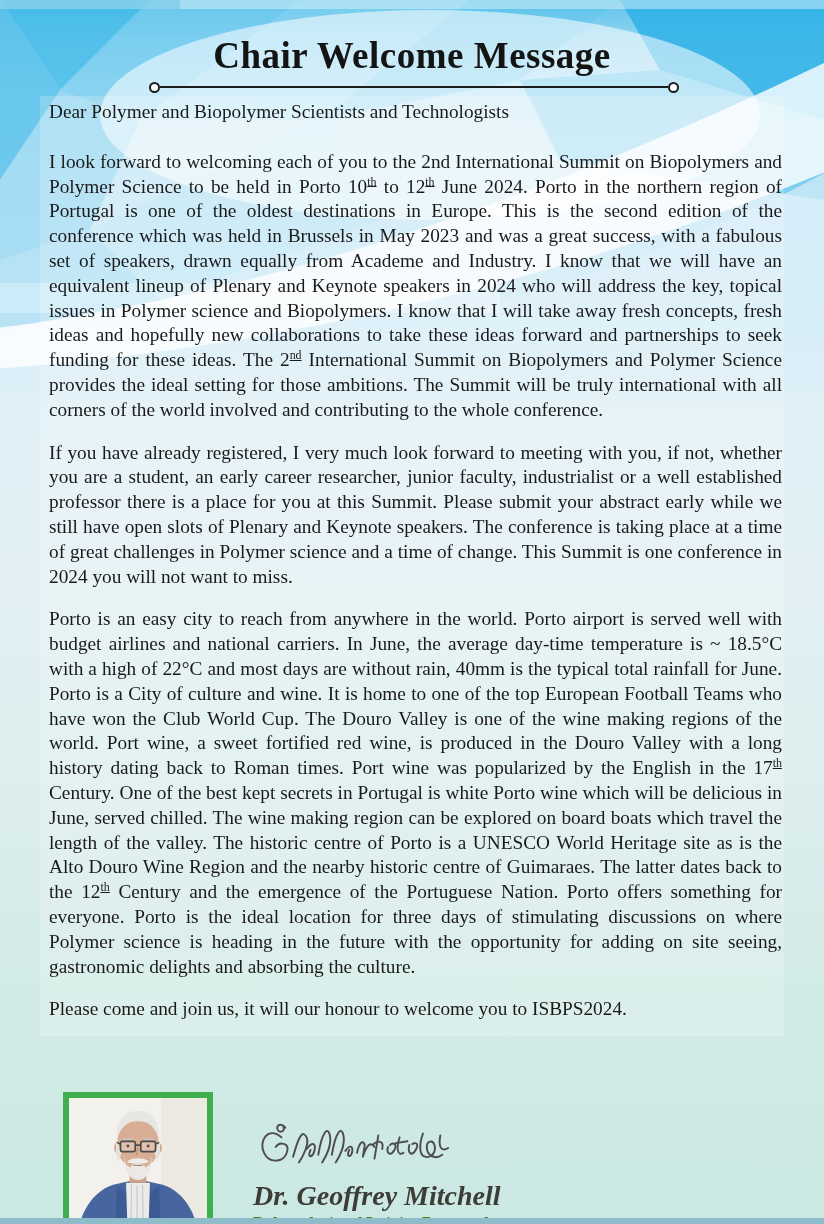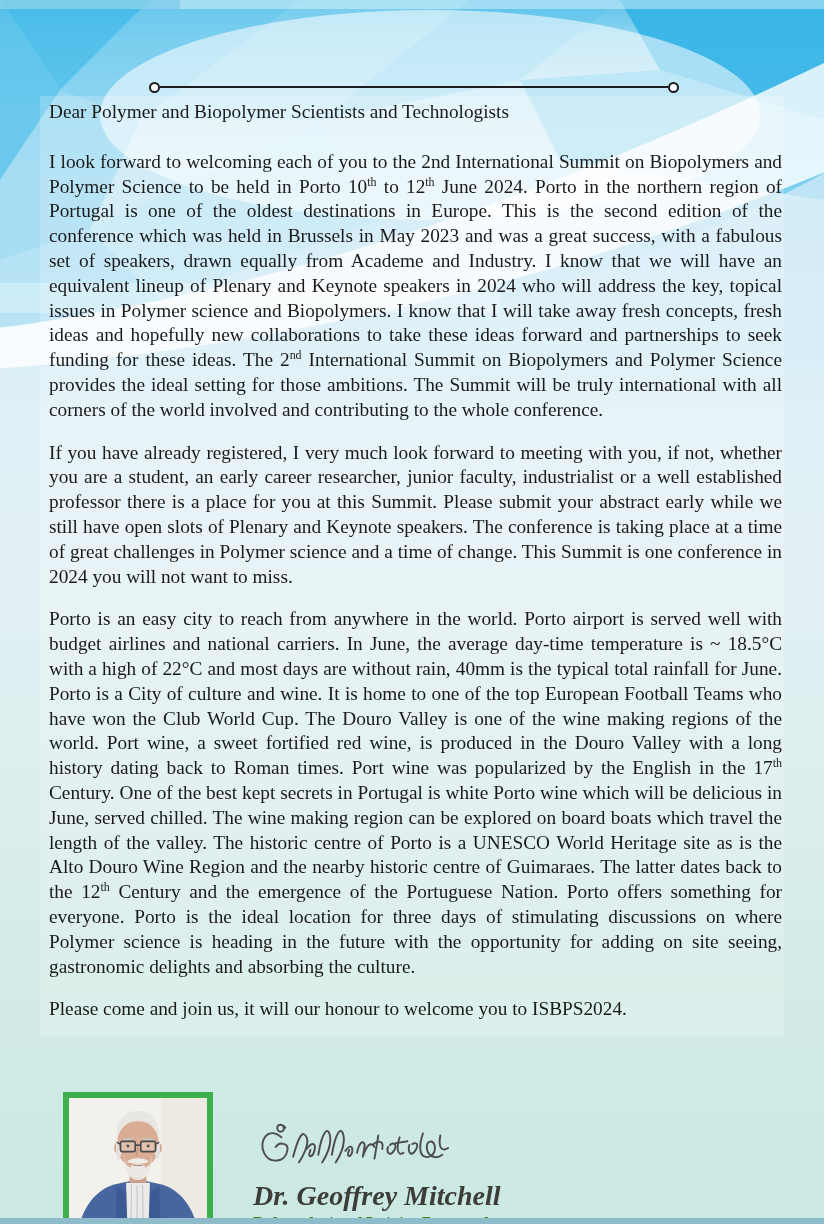--- a/index.html
+++ b/index.html
@@ -29,21 +29,21 @@
   .rule::before{left:-11px;}
   .rule::after{right:-11px;}
 
   
   .content{
     position:absolute;top:100px;left:49px;width:733px;
     font-size:19.3px;line-height:24.8px;
   }
   .salutation{margin:0 0 25px 0;}
   .body-para{margin:0 0 18px 0;text-align:justify;}
-  .body-para sup{font-size:.62em;line-height:0;vertical-align:super;}
+  .body-para sup{font-size:.62em;line-height:0;vertical-align:super;text-decoration:underline;}
   .closing{margin:8px 0 0 0;}
 
   
   .sign-row{
     position:absolute;left:63px;top:1092px;display:flex;gap:40px;align-items:flex-start;
   }
   .photo-frame{
     width:138px;height:143px;border:6px solid #3faf4e;background:#f3f1ec;flex:0 0 auto;
   }
   .photo-frame svg{display:block;width:138px;height:143px;}
@@ -98,20 +98,23 @@
     <path d="M 400,330 C 600,280 740,220 830,170 L 830,330 Z" fill="#d8eef8" opacity="0.7"></path>
 
     <rect x="0" y="283" width="500" height="30" fill="#ffffff" opacity="0.3"></rect>
 
     <rect x="0" y="0" width="824" height="9" fill="#ffffff" opacity="0.4"></rect>
     <rect x="0" y="0" width="180" height="9" fill="#69c4e4" opacity="0.5"></rect>
 
     <rect x="40" y="96" width="744" height="940" fill="#ffffff" opacity="0.2"></rect>
   </svg>
 
+  <header class="title-wrap">
+    <h1 class="page-title">Chair Welcome Message</h1>
+  </header>
   <div class="rule"></div>
 
   <main class="content">
     <p class="salutation">Dear Polymer and Biopolymer Scientists and Technologists</p>
     <div id="letter-body">
         <p class="body-para"><span>I look forward to welcoming each of you to the 2nd International Summit on Biopolymers and Polymer Science to be held in Porto 10</span><sup>th</sup><span> to 12</span><sup>th</sup><span> June 2024. Porto in the northern region of Portugal is one of the oldest destinations in Europe. This is the second edition of the conference which was held in Brussels in May 2023 and was a great success, with a fabulous set of speakers, drawn equally from Academe and Industry. I know that we will have an equivalent lineup of Plenary and Keynote speakers in 2024 who will address the key, topical issues in Polymer science and Biopolymers. I know that I will take away fresh concepts, fresh ideas and hopefully new collaborations to take these ideas forward and partnerships to seek funding for these ideas. The 2</span><sup>nd</sup><span> International Summit on Biopolymers and Polymer Science provides the ideal setting for those ambitions. The Summit will be truly international with all corners of the world involved and contributing to the whole conference.</span></p>
         <p class="body-para"><span>If you have already registered, I very much look forward to meeting with you, if not, whether you are a student, an early career researcher, junior faculty, industrialist or a well established professor there is a place for you at this Summit. Please submit your abstract early while we still have open slots of Plenary and Keynote speakers. The conference is taking place at a time of great challenges in Polymer science and a time of change. This Summit is one conference in 2024 you will not want to miss.</span></p>
         <p class="body-para"><span>Porto is an easy city to reach from anywhere in the world. Porto airport is served well with budget airlines and national carriers. In June, the average day-time temperature is ~ 18.5°C with a high of 22°C and most days are without rain, 40mm is the typical total rainfall for June. Porto is a City of culture and wine. It is home to one of the top European Football Teams who have won the Club World Cup. The Douro Valley is one of the wine making regions of the world. Port wine, a sweet fortified red wine, is produced in the Douro Valley with a long history dating back to Roman times. Port wine was popularized by the English in the 17</span><sup>th</sup><span> Century. One of the best kept secrets in Portugal is white Porto wine which will be delicious in June, served chilled. The wine making region can be explored on board boats which travel the length of the valley. The historic centre of Porto is a UNESCO World Heritage site as is the Alto Douro Wine Region and the nearby historic centre of Guimaraes. The latter dates back to the 12</span><sup>th</sup><span> Century and the emergence of the Portuguese Nation. Porto offers something for everyone. Porto is the ideal location for three days of stimulating discussions on where Polymer science is heading in the future with the opportunity for adding on site seeing, gastronomic delights and absorbing the culture.</span></p>
       </div>
     <p class="closing">Please come and join us, it will our honour to welcome you to ISBPS2024.</p>

